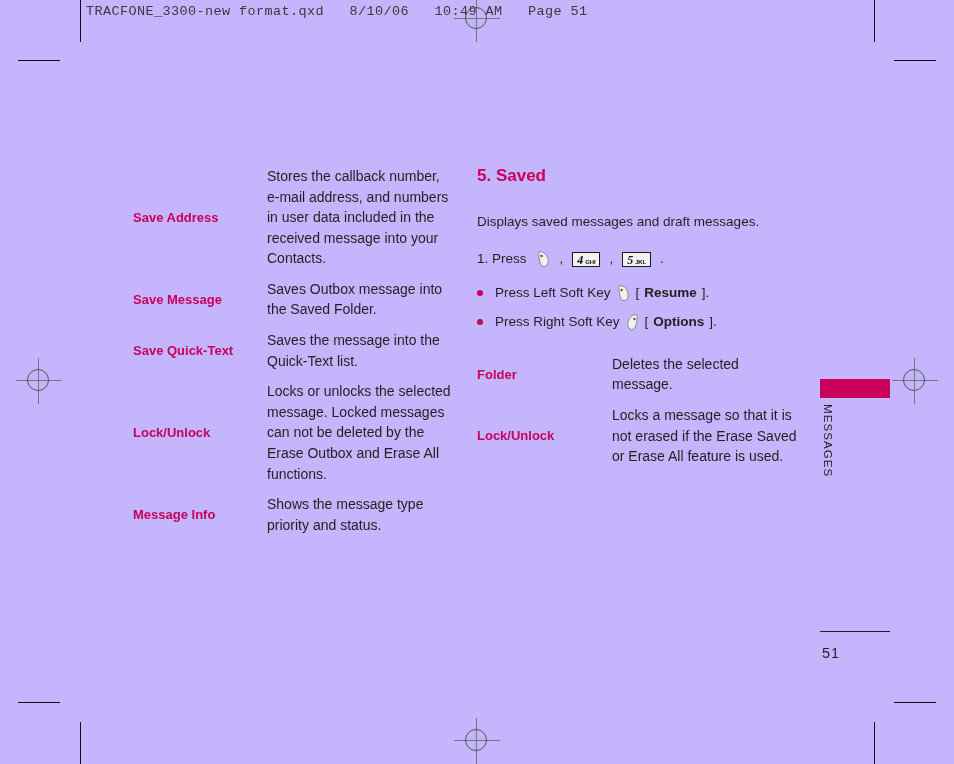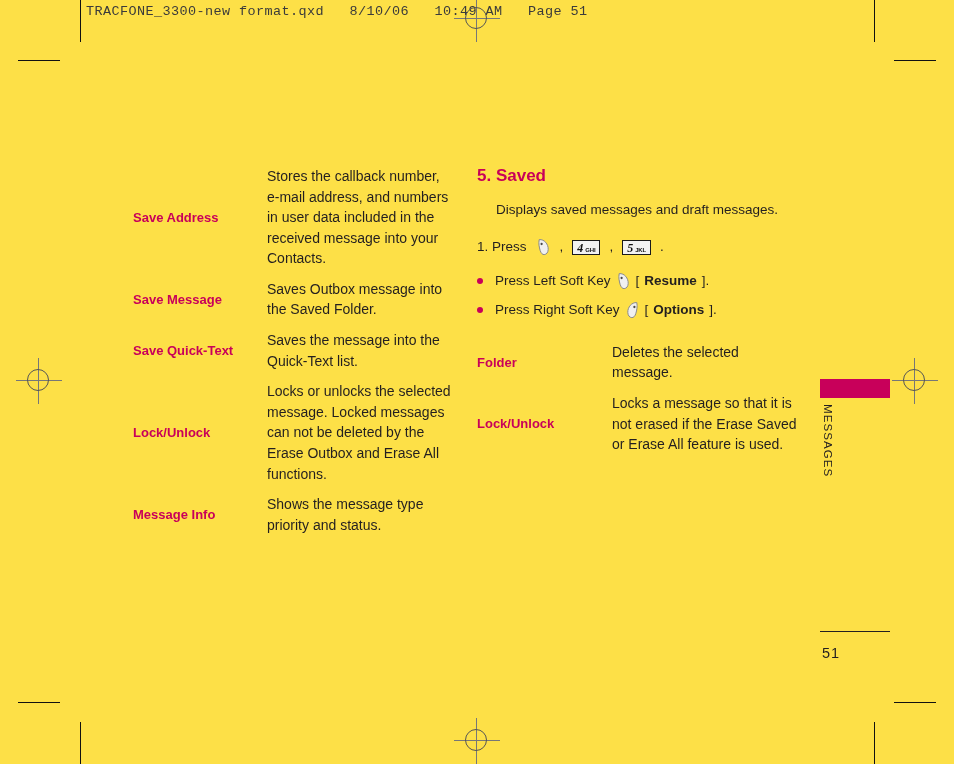--- a/index.html
+++ b/index.html
@@ -7,21 +7,21 @@
     padding: 0;
     background: #ffffff;
   }
   body {
     font-family: "Liberation Sans", sans-serif;
   }
   #page {
     position: relative;
     width: 954px;
     height: 764px;
-    background: #fde047;
+    background: #c4b5fd;
     overflow: hidden;
   }
 
   
   .prepress-header {
     position: absolute;
     left: 86px;
     top: 4px;
     font-family: "Liberation Mono", "DejaVu Sans Mono", monospace;
     font-size: 13.5px;
@@ -115,29 +115,28 @@
     color: #231f20;
     font-size: 14px;
     line-height: 1.47;
   }
 
   
   .section-heading {
     color: #c8005a;
     font-weight: bold;
     font-size: 17px;
-    margin: 0 0 14px 0;
+    margin: 0 0 26px 0;
     line-height: 1.2;
   }
   .intro {
     color: #231f20;
     font-size: 13.5px;
     margin: 0 0 17px 0;
     line-height: 1.47;
-    text-align: center;
   }
   .step {
     color: #231f20;
     font-size: 13.5px;
     margin: 0 0 14px 0;
     display: flex;
     align-items: center;
     gap: 9px;
     line-height: 1.47;
   }

